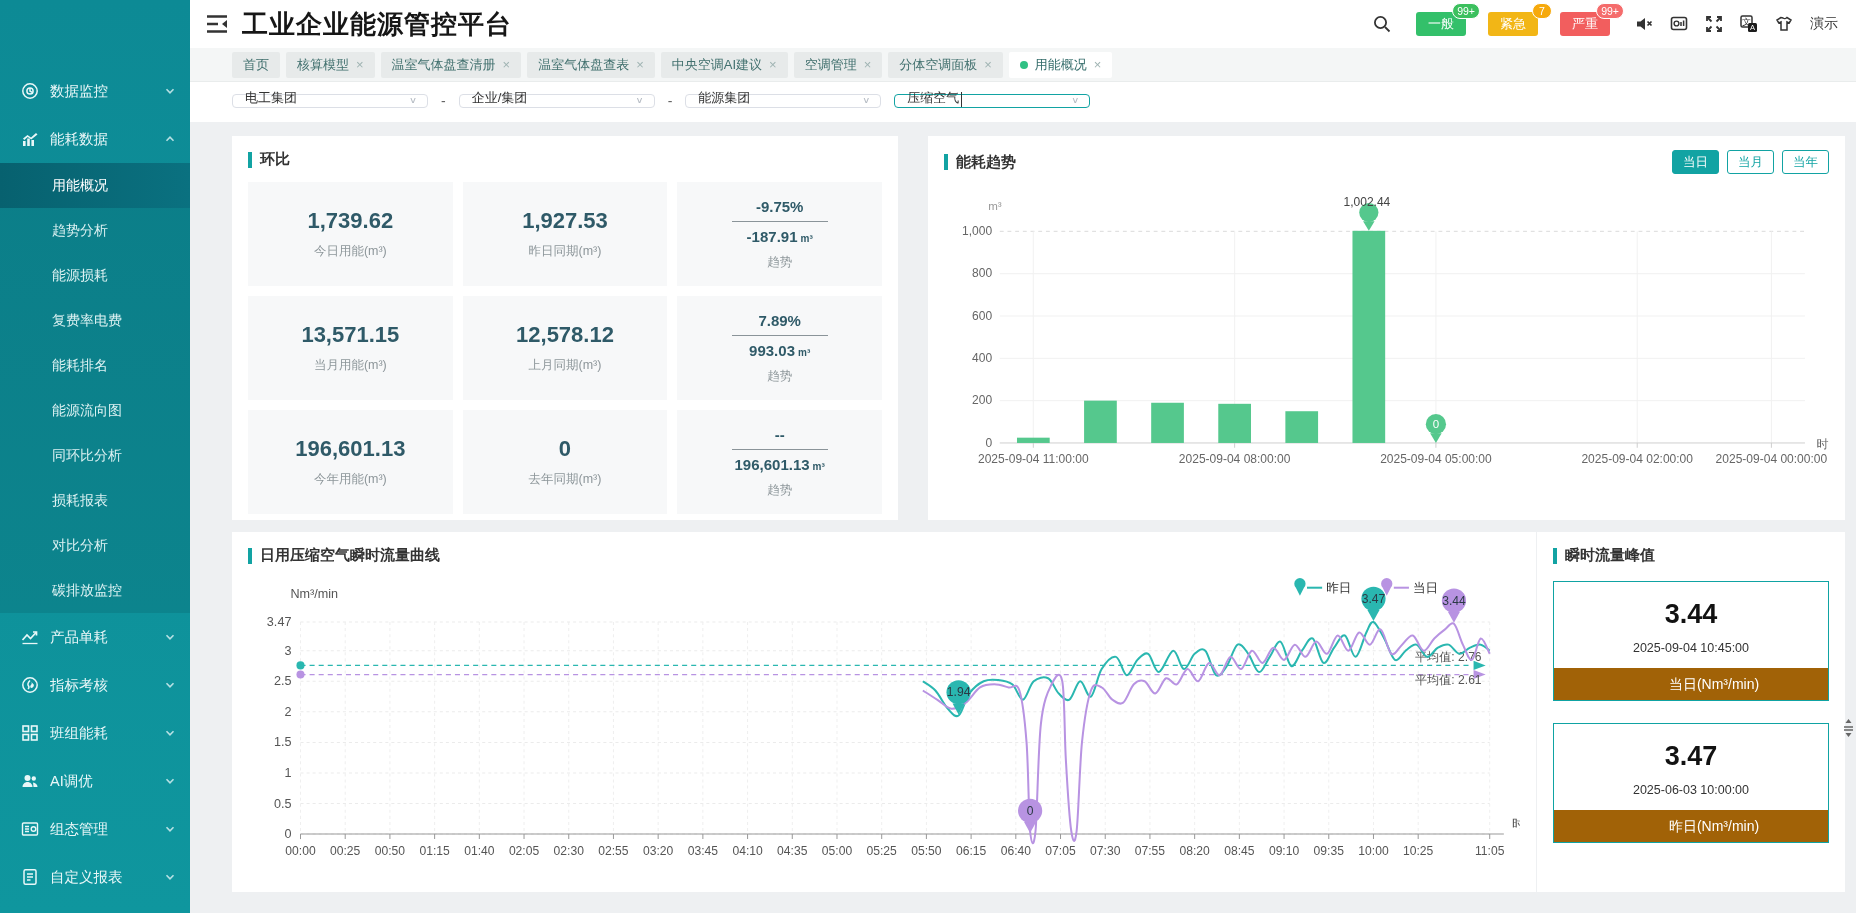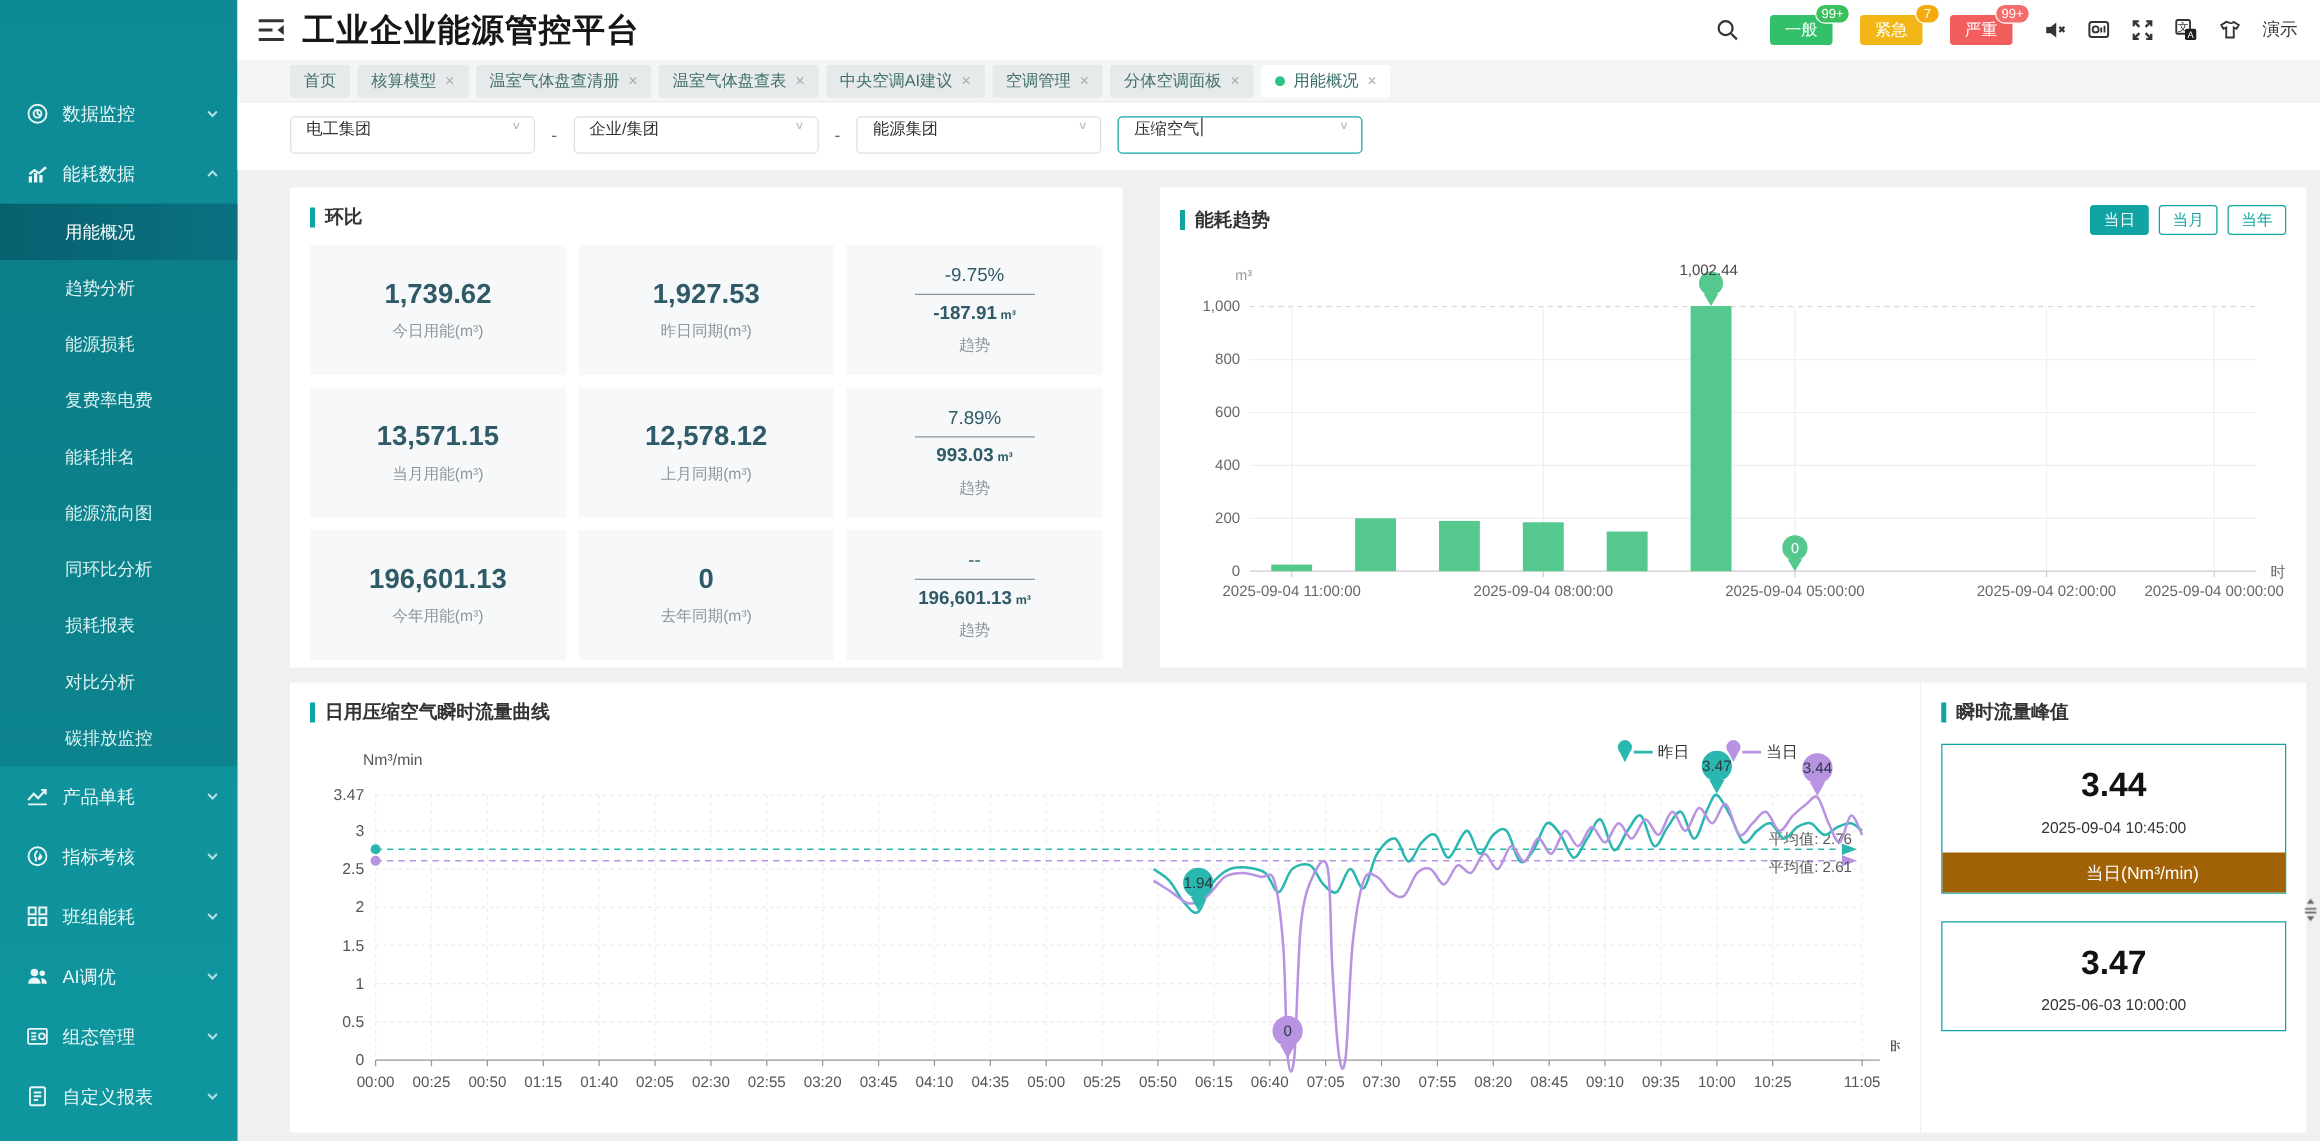--- a/index.html
+++ b/index.html
@@ -34,22 +34,22 @@
 
   .tabbar { height:34px; background:#f4f6f6; display:flex; align-items:center; gap:6px; padding-left:42px;
     border-bottom:1px solid #e9ecec; flex-shrink:0; }
   .tab { height:26px; display:flex; align-items:center; gap:7px; padding:0 11px; background:#e7eaea;
     color:#41706e; font-size:13px; border-radius:2px; cursor:pointer; white-space:nowrap; }
   .tab.active { background:#fff; color:#356d6b; }
   .tab .dot { width:8px; height:8px; border-radius:50%; background:#30c184; }
   .tab .x { color:#9fb3b2; font-size:13px; line-height:1; }
 
   .filterbar { background:#fff; padding:11px 0 13px 42px; display:flex; align-items:center; gap:13px; flex-shrink:0; }
-  .select { width:196px; height:30px; border:1px solid #dcdfe6; border-radius:4px; background:#fff;
-    display:flex; align-items:flex-start; padding:0 10px 0 12px; font-size:13px; color:#333; cursor:pointer; }
+  .select { width:196px; height:14px; border:1px solid #dcdfe6; border-radius:4px; background:#fff;
+    display:flex; align-items:flex-end; padding:0 10px 0 12px; font-size:13px; color:#333; cursor:pointer; }
   .select.focused { border-color:#12a3a3; }
   .select .cursorbar { width:1px; height:15px; background:#333; margin-left:2px; }
   .select .caret { margin-left:auto; color:#b6bcc4; font-size:11px; transform:scaleY(.8); }
   .sep { color:#666; font-size:14px; }
 
   .content { flex:1; padding:14px 11px 0 42px; min-height:0; }
   .row-top { display:flex; gap:14px; height:384px; }
   .row-bottom { display:flex; gap:1px; height:360px; margin-top:12px; }
 
   .panel { background:#fff; padding:14px 16px; position:relative; }
@@ -58,21 +58,21 @@
   .p-flow { flex:1; min-width:0; }
   .p-peak { width:308px; flex-shrink:0; }
 
   .ptitle { display:flex; align-items:center; font-size:15px; font-weight:bold; color:#333; }
   .ptitle::before { content:""; width:4px; height:16px; background:#12a3a3; margin-right:8px; }
 
   .huanbi-grid { margin-top:13px; display:grid; grid-template-columns:repeat(3,1fr); grid-auto-rows:104px; gap:10px; }
   .stat-card { background:#f7f8f9; display:flex; flex-direction:column; align-items:center; justify-content:center; }
   .stat-value { font-size:22px; font-weight:600; color:#2f5a68; }
   .stat-label { font-size:12.5px; color:#8d969a; margin-top:9px; }
-  .trend-num { font-size:15px; color:#2f5a68; font-weight:400; }
+  .trend-num { font-size:15px; color:#2f5a68; font-weight:700; }
   .trend-rule { width:96px; border-top:1px solid #8a9499; margin:6px 0; }
   .trend-diff { font-size:15px; color:#2f5a68; font-weight:600; }
   .trend-diff .u { font-size:10px; margin-left:3px; }
   .trend-label { font-size:12.5px; color:#8d969a; margin-top:9px; }
 
   .trend-head { display:flex; align-items:center; }
   .trend-btns { margin-left:auto; display:flex; gap:8px; }
   .tbtn { height:24px; padding:0 10px; font-size:12.5px; border-radius:3px; border:1px solid #12a3a3;
     background:#fff; color:#12a3a3; cursor:pointer; line-height:22px; }
   .tbtn.active { background:#12a3a3; color:#fff; }
@@ -602,20 +602,21 @@
         <div class="ptitle">瞬时流量峰值</div>
         <div class="peak-cards">
             <div class="peak-card">
               <div class="peak-value">3.44</div>
               <div class="peak-time">2025-09-04 10:45:00</div>
               <div class="peak-foot">当日(Nm³/min)</div>
             </div>
             <div class="peak-card">
               <div class="peak-value">3.47</div>
               <div class="peak-time">2025-06-03 10:00:00</div>
+              <div class="peak-foot">昨日(Nm³/min)</div>
             </div>
           </div>
       </section>
     </div>
   </div>
 </div>
 
 <span class="edge-handle">
   <svg viewBox="0 0 13 20">
       <path d="M6.5 1l3 4h-6z" fill="#666"></path>

